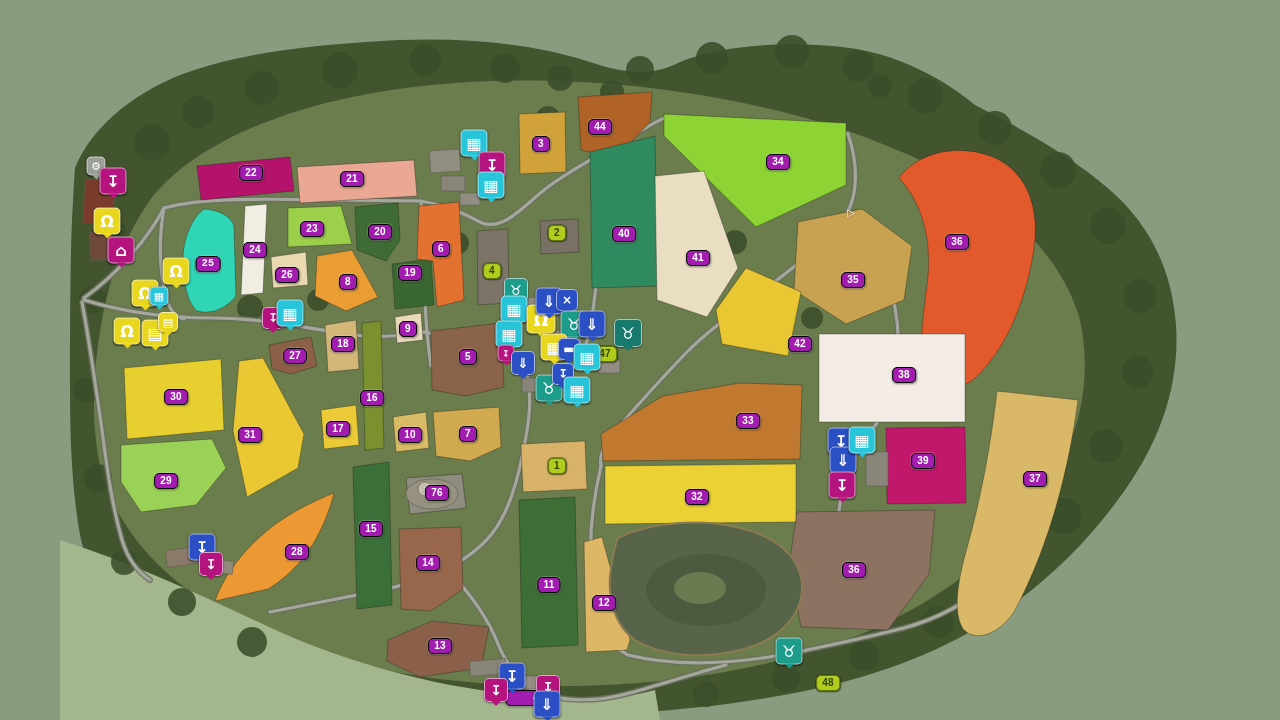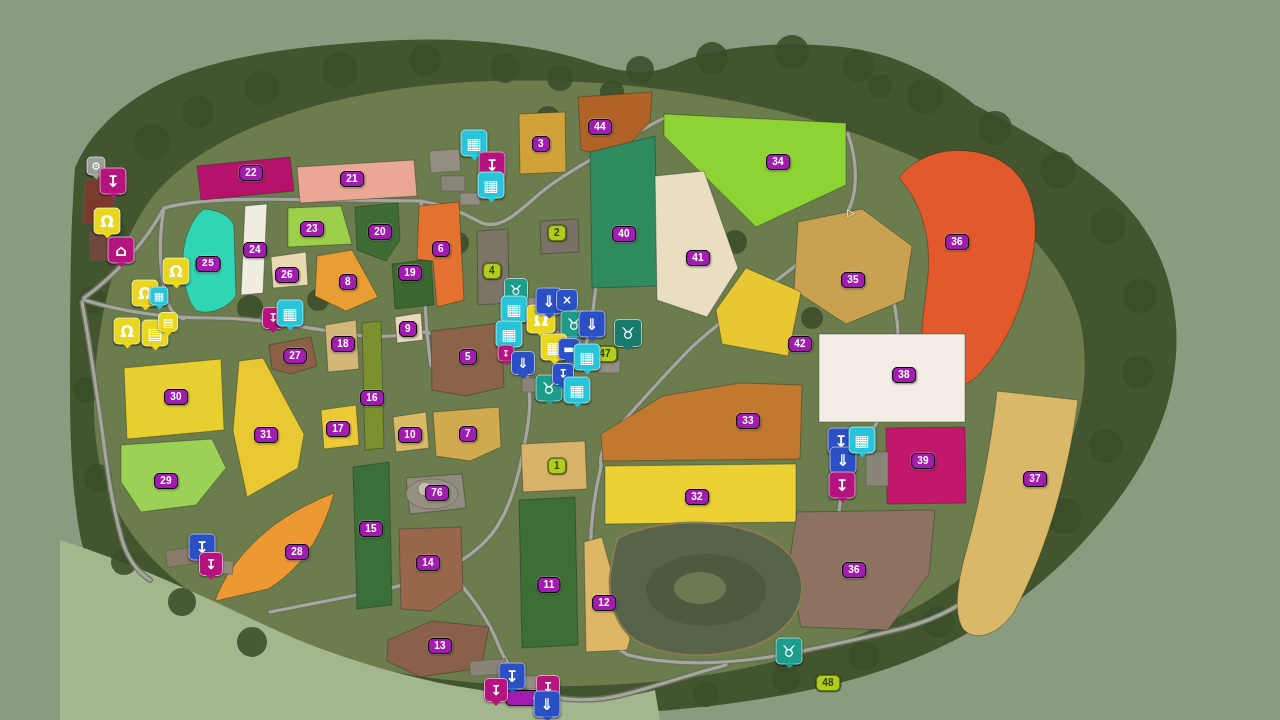--- a/index.html
+++ b/index.html
@@ -209,21 +209,21 @@
       <div class="badge" style="left: 352px; top: 179px;">21</div>
       <div class="badge" style="left: 251px; top: 173px;">22</div>
       <div class="badge" style="left: 312px; top: 229px;">23</div>
       <div class="badge" style="left: 255px; top: 250px;">24</div>
       <div class="badge" style="left: 208px; top: 264px; font-family: Liberation Mono, monospace;">25</div>
       <div class="badge" style="left: 287px; top: 275px;">26</div>
       <div class="badge" style="left: 295px; top: 356px; border-radius: 6px;">27</div>
       <div class="badge" style="left: 297px; top: 552px;">28</div>
       <div class="badge" style="left: 166px; top: 481px;">29</div>
       <div class="badge" style="left: 176px; top: 397px;">30</div>
-      <div class="badge" style="left: 266px; top: 435px;">31</div>
+      <div class="badge" style="left: 250px; top: 435px;">31</div>
       <div class="badge" style="left: 697px; top: 497px;">32</div>
       <div class="badge" style="left: 748px; top: 421px;">33</div>
       <div class="badge" style="left: 778px; top: 162px;">34</div>
       <div class="badge" style="left: 853px; top: 280px;">35</div>
       <div class="badge" style="left: 957px; top: 242px;">36</div>
       <div class="badge" style="left: 1035px; top: 479px;">37</div>
       <div class="badge" style="left: 872px; top: 375px; margin-left: 32px;">38</div>
       <div class="badge" style="left: 923px; top: 461px;">39</div>
       <div class="badge" style="left: 624px; top: 234px;">40</div>
       <div class="badge" style="left: 698px; top: 258px;">41</div>

